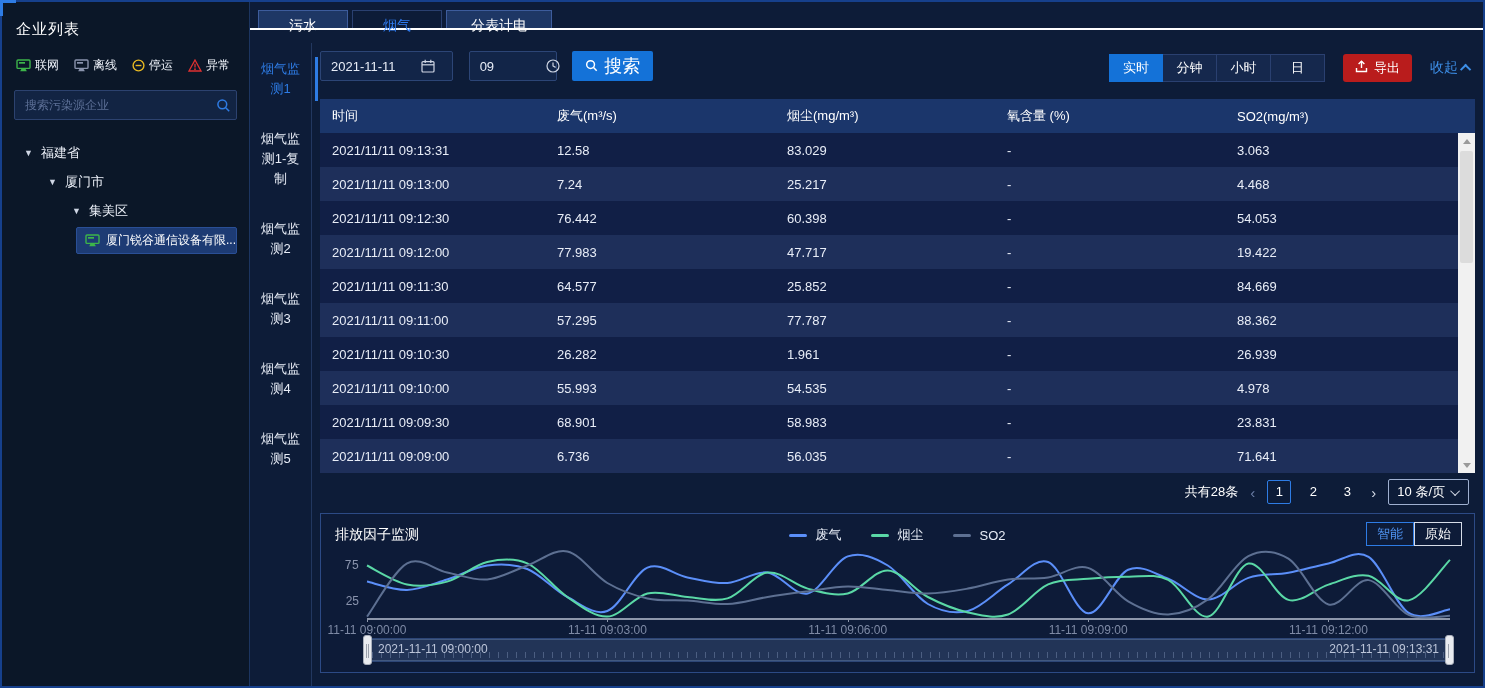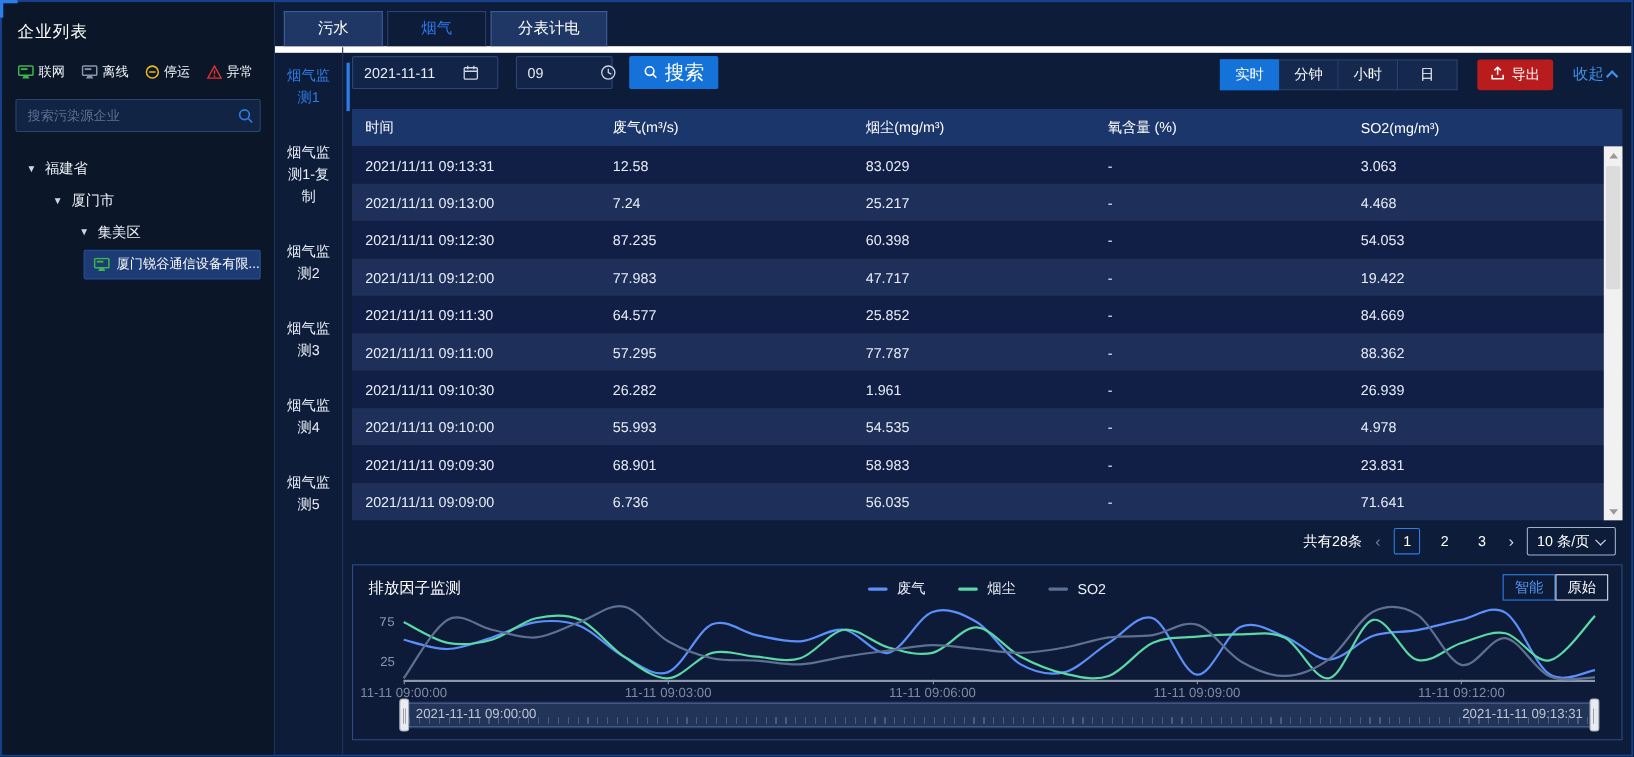--- a/index.html
+++ b/index.html
@@ -21,21 +21,21 @@
     font-size:12px; padding:0 10px; font-family:inherit; }
   .search-box input::placeholder { color:#5c6f96; }
   .search-box .sicon { width:26px; display:flex; justify-content:center; }
   .tree-row { display:flex; align-items:center; height:29px; color:#eef2fa; font-size:13px; cursor:pointer; }
   .tree-caret { font-size:9px; color:#cfd6e4; margin-right:8px; }
   .tree-node-selected { display:flex; align-items:center; gap:6px; background:#1d3b74; border:1px solid #2a4f96;
     border-radius:2px; padding:4px 8px; margin:2px 0 0 62px; font-size:12px; color:#fff; cursor:pointer; max-width:176px; white-space:nowrap; }
 
   
   #main { position:absolute; left:248px; top:0; right:0; bottom:0; }
-  #tabbar { height:46px; border-bottom:6px solid #ffffff; padding:8px 0 0 8px; display:flex; }
+  #tabbar { height:28px; border-bottom:2px solid #ffffff; padding:8px 0 0 8px; display:flex; }
   .tab { min-width:90px; text-align:center; padding:6px 24px 7px; margin-right:4px; background:#1e3765;
     border:1px solid #3d5c9c; border-bottom:none; color:#fff; font-size:14px; cursor:pointer; }
   .tab.active { background:#0d1c38; color:#2f7bf0; border-color:#2a4070; }
 
   #subtabs { position:absolute; left:0; top:41px; bottom:0; width:62px; border-right:1px solid #22375f; padding-top:16px; }
   .subtab { position:relative; margin-bottom:30px; padding:0 6px; text-align:center; color:#e8edf7;
     font-size:13px; line-height:20px; cursor:pointer; word-break:break-all; }
   .subtab.active { color:#2e7ce5; }
   .subtab.active::after { content:""; position:absolute; right:-7px; top:-2px; bottom:-2px; width:3px; background:#2e7ce5; }
 
@@ -290,21 +290,21 @@
             </div>
             <div class="t-row">
               <div>2021/11/11 09:13:00</div>
               <div>7.24</div>
               <div>25.217</div>
               <div>-</div>
               <div>4.468</div>
             </div>
             <div class="t-row">
               <div>2021/11/11 09:12:30</div>
-              <div>87.235</div>
+              <div>76.442</div>
               <div>60.398</div>
               <div>-</div>
               <div>54.053</div>
             </div>
             <div class="t-row">
               <div>2021/11/11 09:12:00</div>
               <div>77.983</div>
               <div>47.717</div>
               <div>-</div>
               <div>19.422</div>

